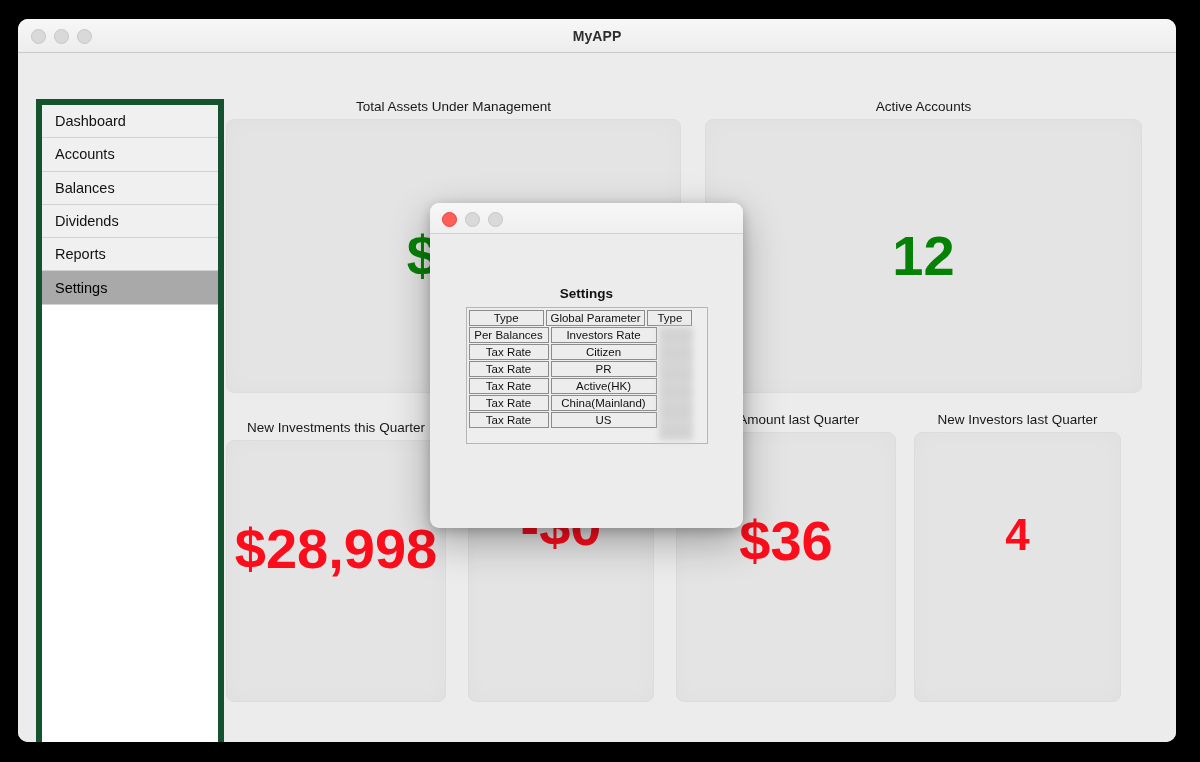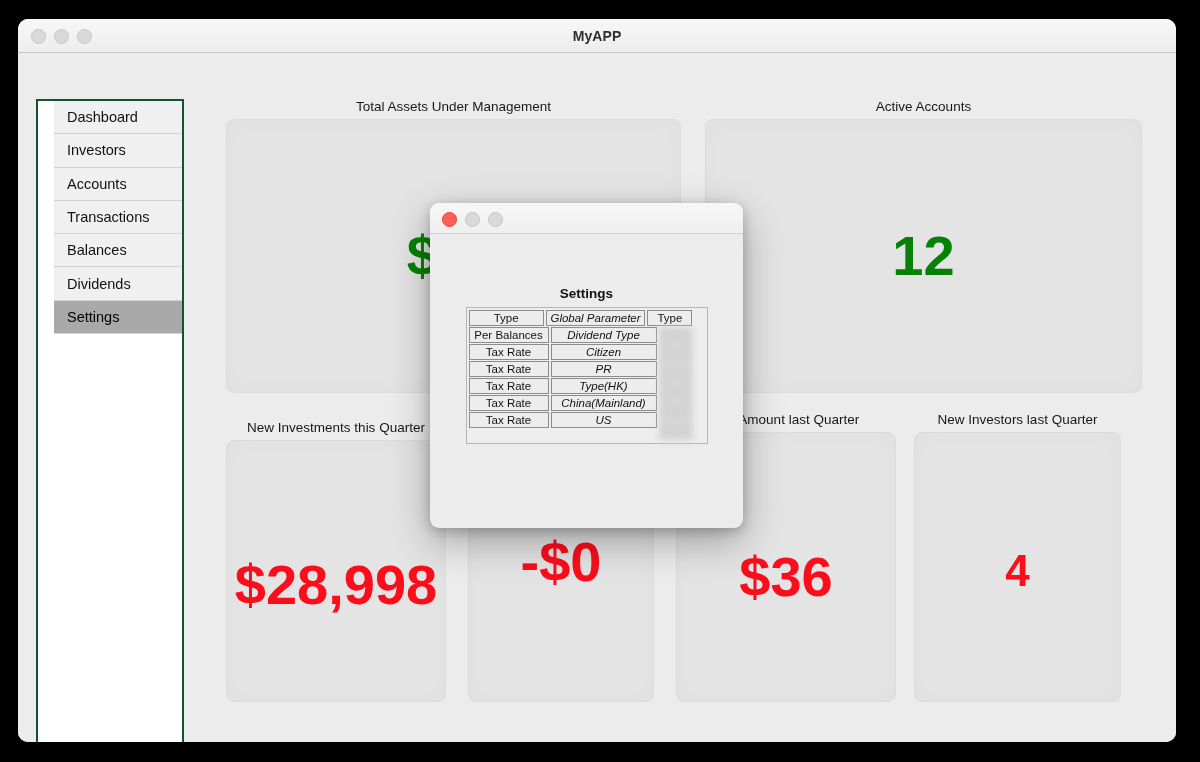--- a/index.html
+++ b/index.html
@@ -92,26 +92,25 @@
     width: 100%;
     height: 690px;
     background: #ececec;
   }
 
   
   #sidebar {
     position: absolute;
     left: 18px;
     top: 46px;
-    width: 148px;
+    width: 188px;
     height: 662px;
     background: #ffffff;
-    border: 2px solid #14532d;
+    border: 6px solid #14532d;
     box-sizing: border-box;
-    padding-left: 16px;
   }
   .nav-item {
     height: 33.3px;
     display: flex;
     align-items: center;
     padding-left: 13px;
     box-sizing: border-box;
     font-size: 14.5px;
     color: #111111;
     background: #f0f0f0;
@@ -180,21 +179,21 @@
   #cell-aum      { width: 455px; margin-right: 24px; }
   #cell-active   { width: 437px; }
 
   
   #cell-newinv   { width: 220px; margin-right: 22px; margin-top: 8px; }
   #cell-net      { width: 186px; margin-right: 22px; }
   #cell-div      { width: 220px; margin-right: 18px; }
   #cell-newcust  { width: 207px; }
 
   
-  #row-bottom .card-box { align-items: flex-start; padding-top: 116px; text-align: center; }
+  #row-bottom .card-box { align-items: flex-start; padding-top: 80px; text-align: center; }
   #row-top    .card-box { align-items: center; }
 
   
   #settings-dialog {
     position: absolute;
     left: 430px;
     top: 203px;
     width: 313px;
     height: 325px;
     background: #ececec;
@@ -247,21 +246,21 @@
     color: #111;
     text-align: center;
     height: 16px;
     line-height: 15px;
     box-sizing: border-box;
     overflow: hidden;
     white-space: nowrap;
     user-select: none;
   }
   .col-type  { width: 80px; }
-  .col-param { width: 106px; font-style: italic; }
+  .col-param { width: 106px; }
   .col-value { width: 48px; }
   .value-stack {
     width: 48px;
     background: #dcdcdc;
     filter: blur(3.2px);
   }
   .value-stack .vblock {
     height: 17px;
     background: #d2d2d2;
     margin-bottom: 2px;
@@ -286,33 +285,30 @@
       <div id="window-title">MyAPP</div>
     </div>
 
     <div id="window-body">
 
       <nav id="sidebar">
         <div class="nav-item">
           <span>Dashboard</span>
         </div>
         <div class="nav-item">
-          <span>Investors</span>
-        </div>
-        <div class="nav-item">
           <span>Accounts</span>
-        </div>
-        <div class="nav-item">
-          <span>Transactions</span>
         </div>
         <div class="nav-item">
           <span>Balances</span>
         </div>
         <div class="nav-item">
           <span>Dividends</span>
+        </div>
+        <div class="nav-item">
+          <span>Reports</span>
         </div>
         <div class="nav-item selected">
           <span>Settings</span>
         </div>
       </nav>
 
       <section id="dashboard">
 
         <div class="card-row" id="row-top">
           <div class="card-cell" id="cell-aum">
@@ -380,33 +376,33 @@
         <div class="tbl-row">
           <div class="tbl-cell col-type">Type</div>
           <div class="tbl-cell col-param">Global Parameter</div>
           <div class="tbl-cell col-value">Type</div>
         </div>
 
         <div style="display:flex; gap:2px;">
           <div style="width:188px;">
             <div class="tbl-row">
               <div class="tbl-cell col-type">Per Balances</div>
-              <div class="tbl-cell col-param">Dividend Type</div>
+              <div class="tbl-cell col-param">Investors Rate</div>
             </div>
             <div class="tbl-row">
               <div class="tbl-cell col-type">Tax Rate</div>
               <div class="tbl-cell col-param">Citizen</div>
             </div>
             <div class="tbl-row">
               <div class="tbl-cell col-type">Tax Rate</div>
               <div class="tbl-cell col-param">PR</div>
             </div>
             <div class="tbl-row">
               <div class="tbl-cell col-type">Tax Rate</div>
-              <div class="tbl-cell col-param">Type(HK)</div>
+              <div class="tbl-cell col-param">Active(HK)</div>
             </div>
             <div class="tbl-row">
               <div class="tbl-cell col-type">Tax Rate</div>
               <div class="tbl-cell col-param">China(Mainland)</div>
             </div>
             <div class="tbl-row">
               <div class="tbl-cell col-type">Tax Rate</div>
               <div class="tbl-cell col-param">US</div>
             </div>
           </div>

